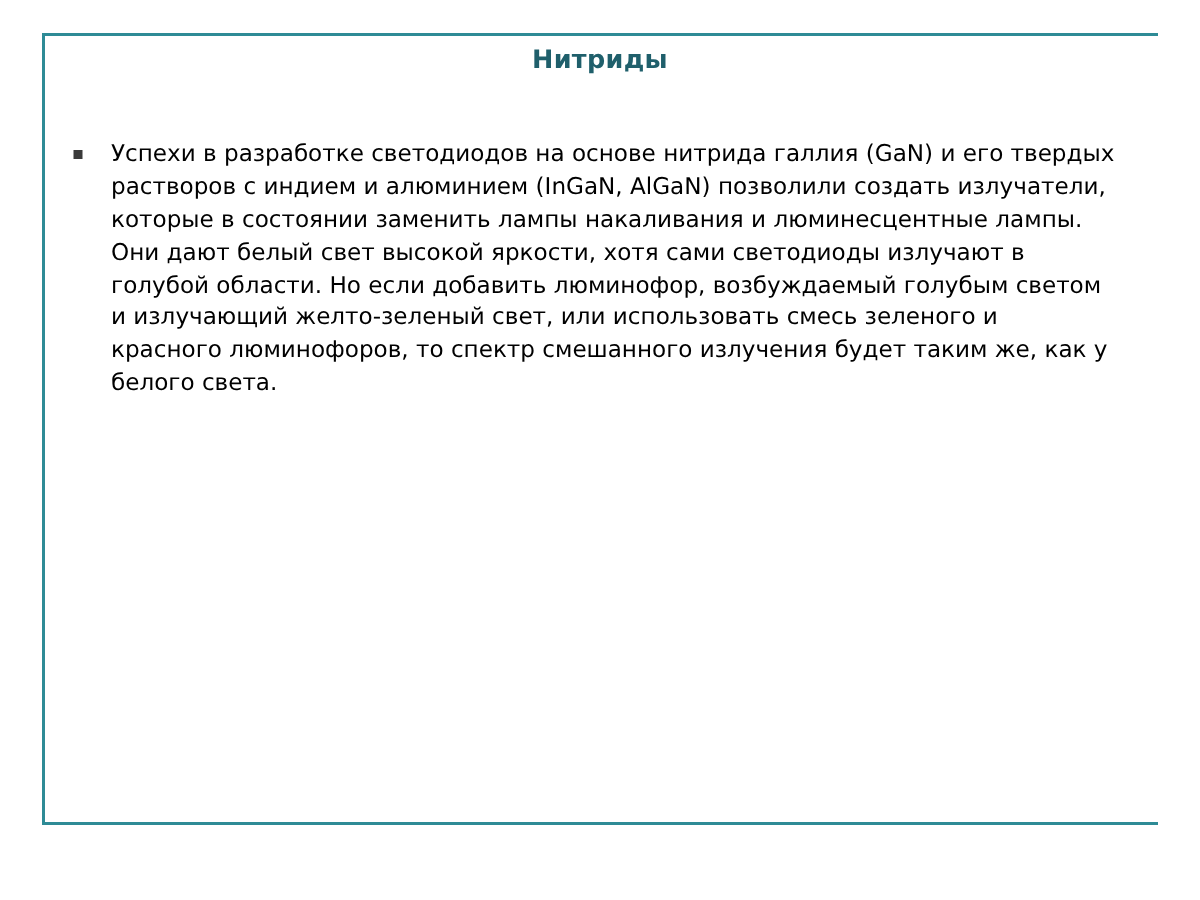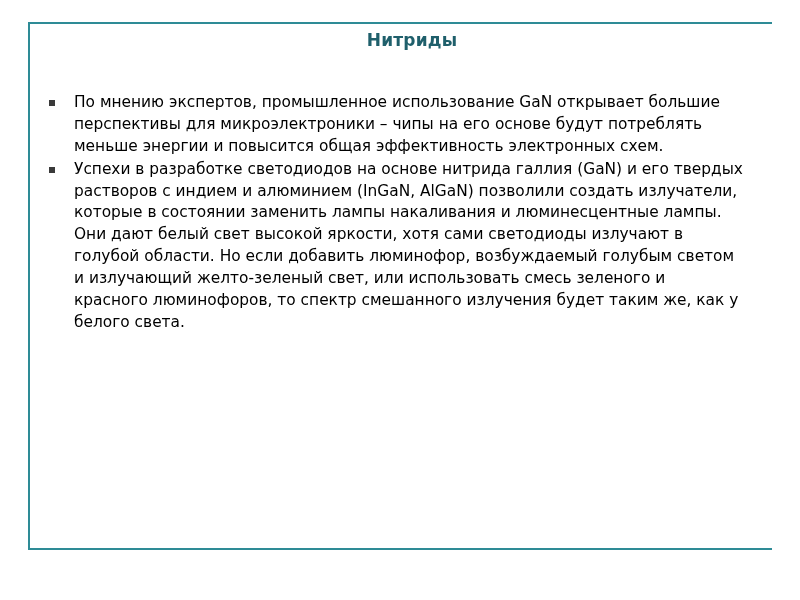--- a/index.html
+++ b/index.html
@@ -49,21 +49,20 @@
   .title {
     position: absolute;
     left: 28px;
     top: 30px;
     width: 744px;
     text-align: center;
     font-size: 17px;
     font-weight: bold;
     color: #1f5f6b;
     letter-spacing: 0.2px;
-    margin-left: 12px;
   }
   .content {
     position: absolute;
     left: 44px;
     top: 92px;
     width: 700px;
   }
   .bullet-item {
     position: relative;
     padding-left: 30px;
@@ -91,24 +90,20 @@
 <div class="slide">
 
   <div class="top-rule"></div>
   <div class="left-rule"></div>
   <div class="bottom-rule"></div>
 
   <div class="title">Нитриды</div>
 
   <div class="content">
 
-    <div class="bullet-item">
-      <span class="bullet-marker"></span>
-      <span class="bullet-text">По мнению экспертов, промышленное использование GaN открывает большие перспективы для микроэлектроники – чипы на его основе будут потреблять меньше энергии и повысится общая эффективность электронных схем.</span>
-    </div>
 
     <div class="bullet-item">
       <span class="bullet-marker"></span>
       <span class="bullet-text">Успехи в разработке светодиодов на основе нитрида галлия (GaN) и его твердых растворов с индием и алюминием (InGaN, AlGaN) позволили создать излучатели, которые в состоянии заменить лампы накаливания и люминесцентные лампы. Они дают белый свет высокой яркости, хотя сами светодиоды излучают в голубой области. Но если добавить люминофор, возбуждаемый голубым светом и излучающий желто-зеленый свет, или использовать смесь зеленого и красного люминофоров, то спектр смешанного излучения будет таким же, как у белого света.</span>
     </div>
 
   </div>
 </div>
 
 </body></html>

